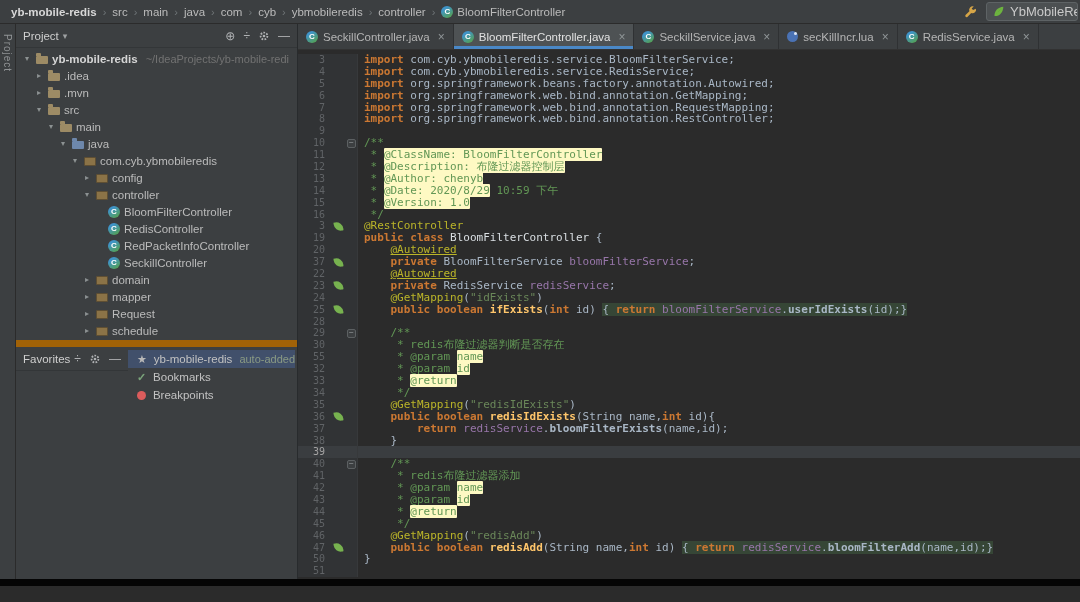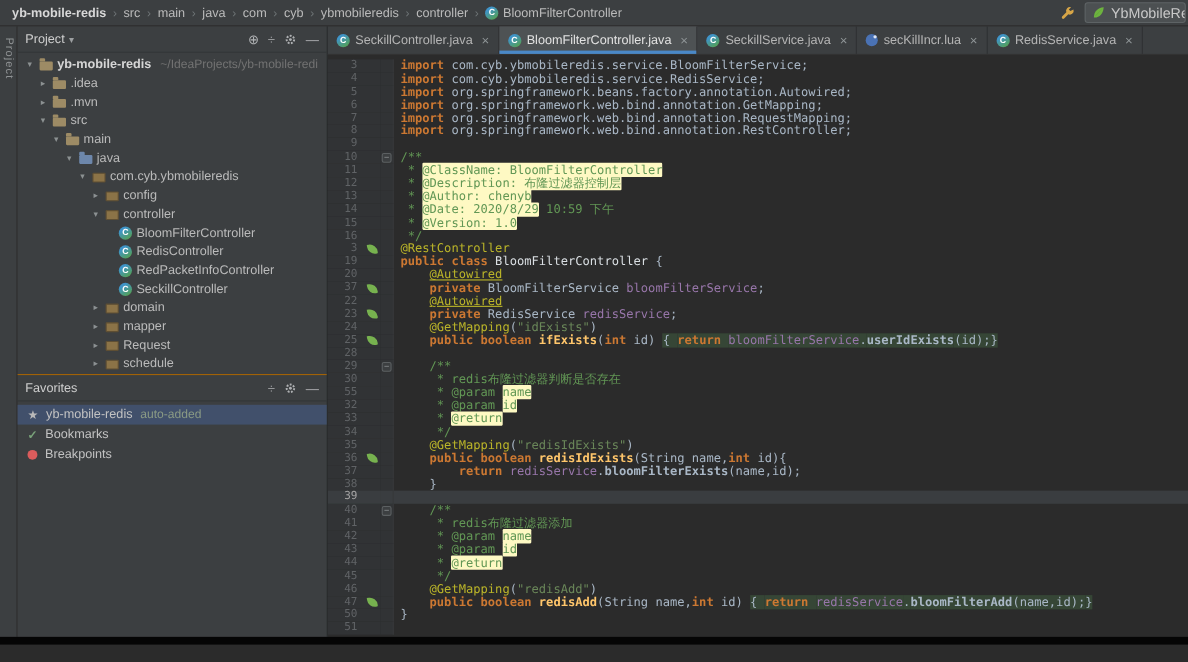--- a/index.html
+++ b/index.html
@@ -28,21 +28,21 @@
   .ph-caret{color:#9da0a2;font-size:9px}
   .ph-icons{margin-left:auto;display:flex;align-items:center;gap:8px;color:#afb1b3}
   .ph-icons>span{font-size:12px;line-height:1;display:inline-flex;align-items:center}
 
   .tree{flex:1;overflow:hidden;padding-top:2px}
   .tree-row{display:flex;align-items:center;height:17px;gap:4px;white-space:nowrap;font-size:11.5px;color:#bbbbbb;overflow:hidden}
   .tree-row.bold .tree-label{font-weight:bold;color:#d6d6d6}
   .arrow{width:10px;flex:none;color:#8c9192;font-size:8px;text-align:center}
   .tree-suffix{color:#727272;font-size:11px;margin-left:4px}
 
-  .fav-panel{height:239px;flex:none;display:flex;flex-direction:column;border-top:1px solid #a16207}
+  .fav-panel{height:239px;flex:none;display:flex;flex-direction:row;border-top:7px solid #a16207}
   .fav-items{padding-top:3px}
   .fav-row{display:flex;align-items:center;height:18px;gap:7px;padding-left:9px;font-size:11.5px;color:#c2c2c2}
   .fav-row.selected{background:#41506b}
   .fav-suffix{color:#8a9a84;font-size:11px}
 
   
   .editor{flex:1;display:flex;flex-direction:column;min-width:0;background:#2b2b2b}
   .tabs{height:26px;flex:none;background:#3c3f41;display:flex;align-items:stretch;border-bottom:1px solid #323232}
   .tab{display:flex;align-items:center;gap:5px;padding:0 8px;font-size:11.5px;color:#b5b5b5;border-right:1px solid #2f3133;position:relative;white-space:nowrap}
   .tab.active{background:#4e5254;color:#e2e2e2}

